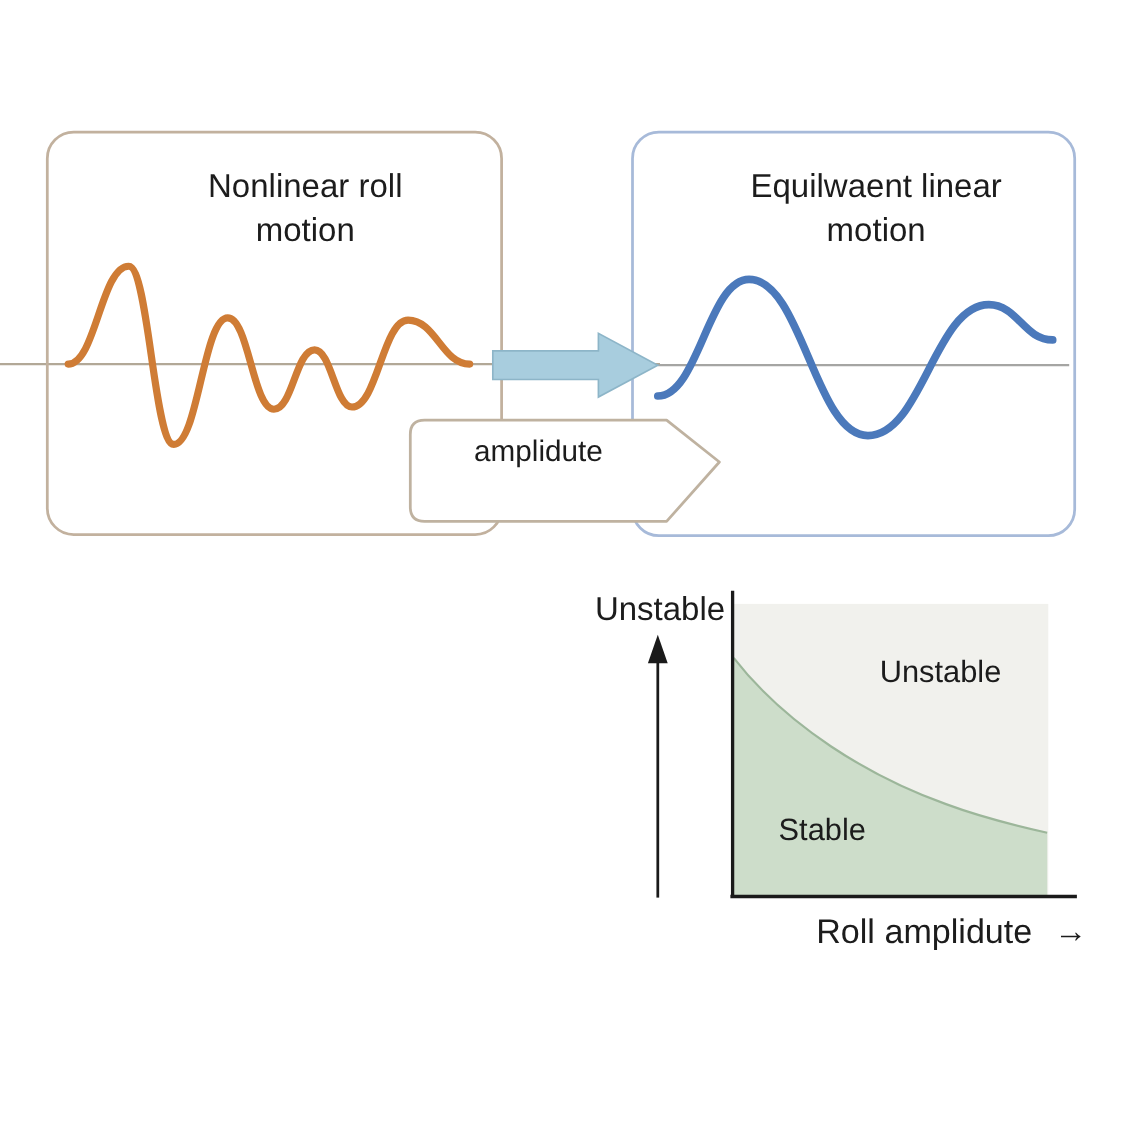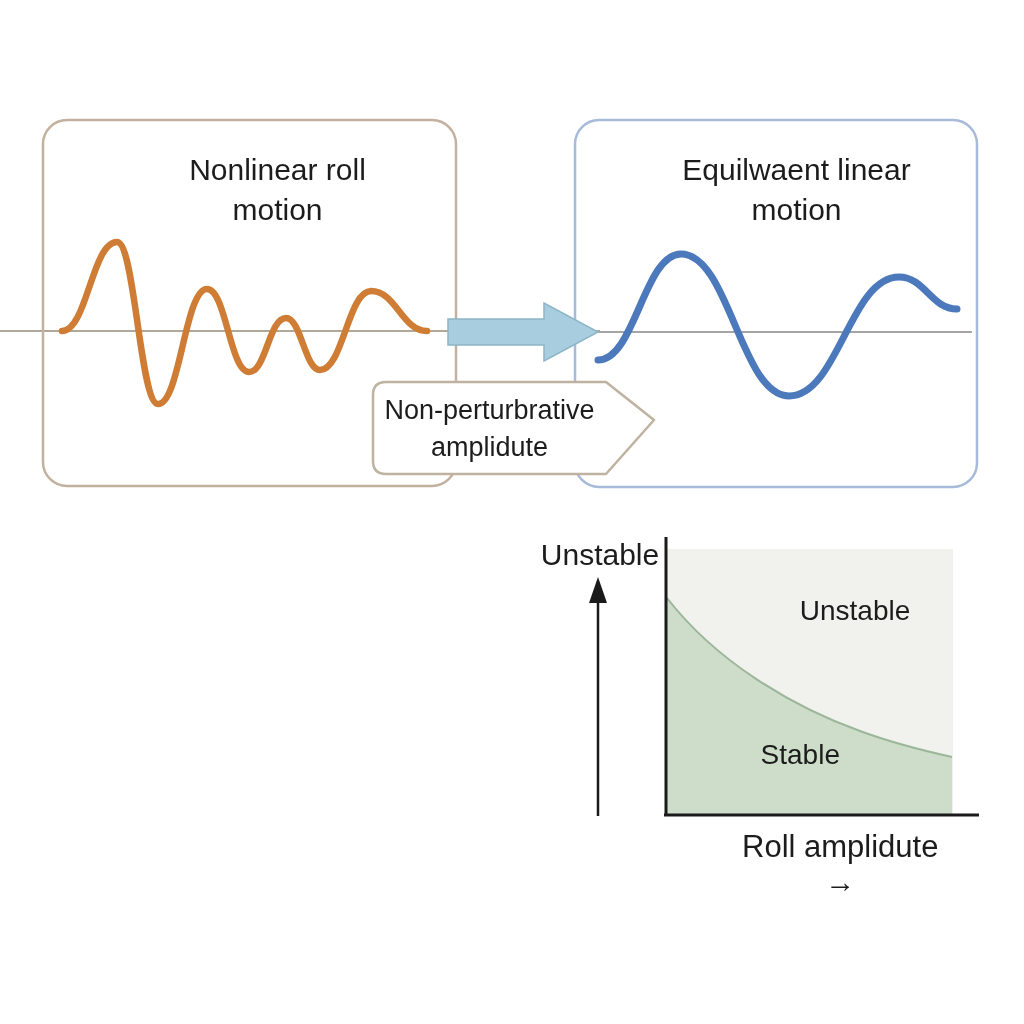--- a/index.html
+++ b/index.html
@@ -28,22 +28,22 @@
   .std-arrow-head  { fill: var(--axis, #1a1a1a); }
 
   
   .label { position:absolute; color: var(--text, #1c1c1c); }
   .box-title { width:413px; text-align:center; font-size:30px; line-height:40px; }
   .title-left  { left:43px;  top:150px;padding-left:28px; }
   .title-right { left:575px; top:150px; width:443px; }
   .callout-text { left:373px; top:392px; width:233px; text-align:center; font-size:27px; line-height:37px; }
   .stability-label { left:540px; top:538px; width:120px; text-align:center; font-size:30px; }
   .unstable-label { left:790px; top:595px; width:130px; text-align:center; font-size:28px; }
-  .stable-label   { left:735px; top:739px; width:105px; text-align:right; font-size:28px; }
-  .xaxis-label { left:742px; top:829px; font-size:31px; display:flex; align-items:center;flex-direction:column; }
+  .stable-label   { left:695px; top:739px; width:105px; text-align:center; font-size:28px; }
+  .xaxis-label { left:742px; top:829px; font-size:31px; display:flex; gap:20px; align-items:center; }
   .xaxis-label .arrow-glyph { font-size:30px; }
 </style>
 </head>
 <body>
 
 <div class="canvas">
 
   <svg class="layer" width="1024" height="1024" viewBox="0 0 1024 1024">
 
     <line class="baseline-left" x1="0" y1="331" x2="600" y2="331"></line>
@@ -88,21 +88,20 @@
     <div>Nonlinear roll</div>
     <div>motion</div>
   </div>
 
   <div class="label box-title title-right">
     <div>Equilwaent linear</div>
     <div>motion</div>
   </div>
 
   <div class="label callout-text">
-    <div>Non-perturbrative</div>
     <div>amplidute</div>
   </div>
 
   <div class="label stability-label">Unstable</div>
 
   <div class="label unstable-label">Unstable</div>
 
   <div class="label stable-label">Stable</div>
 
   <div class="label xaxis-label">

